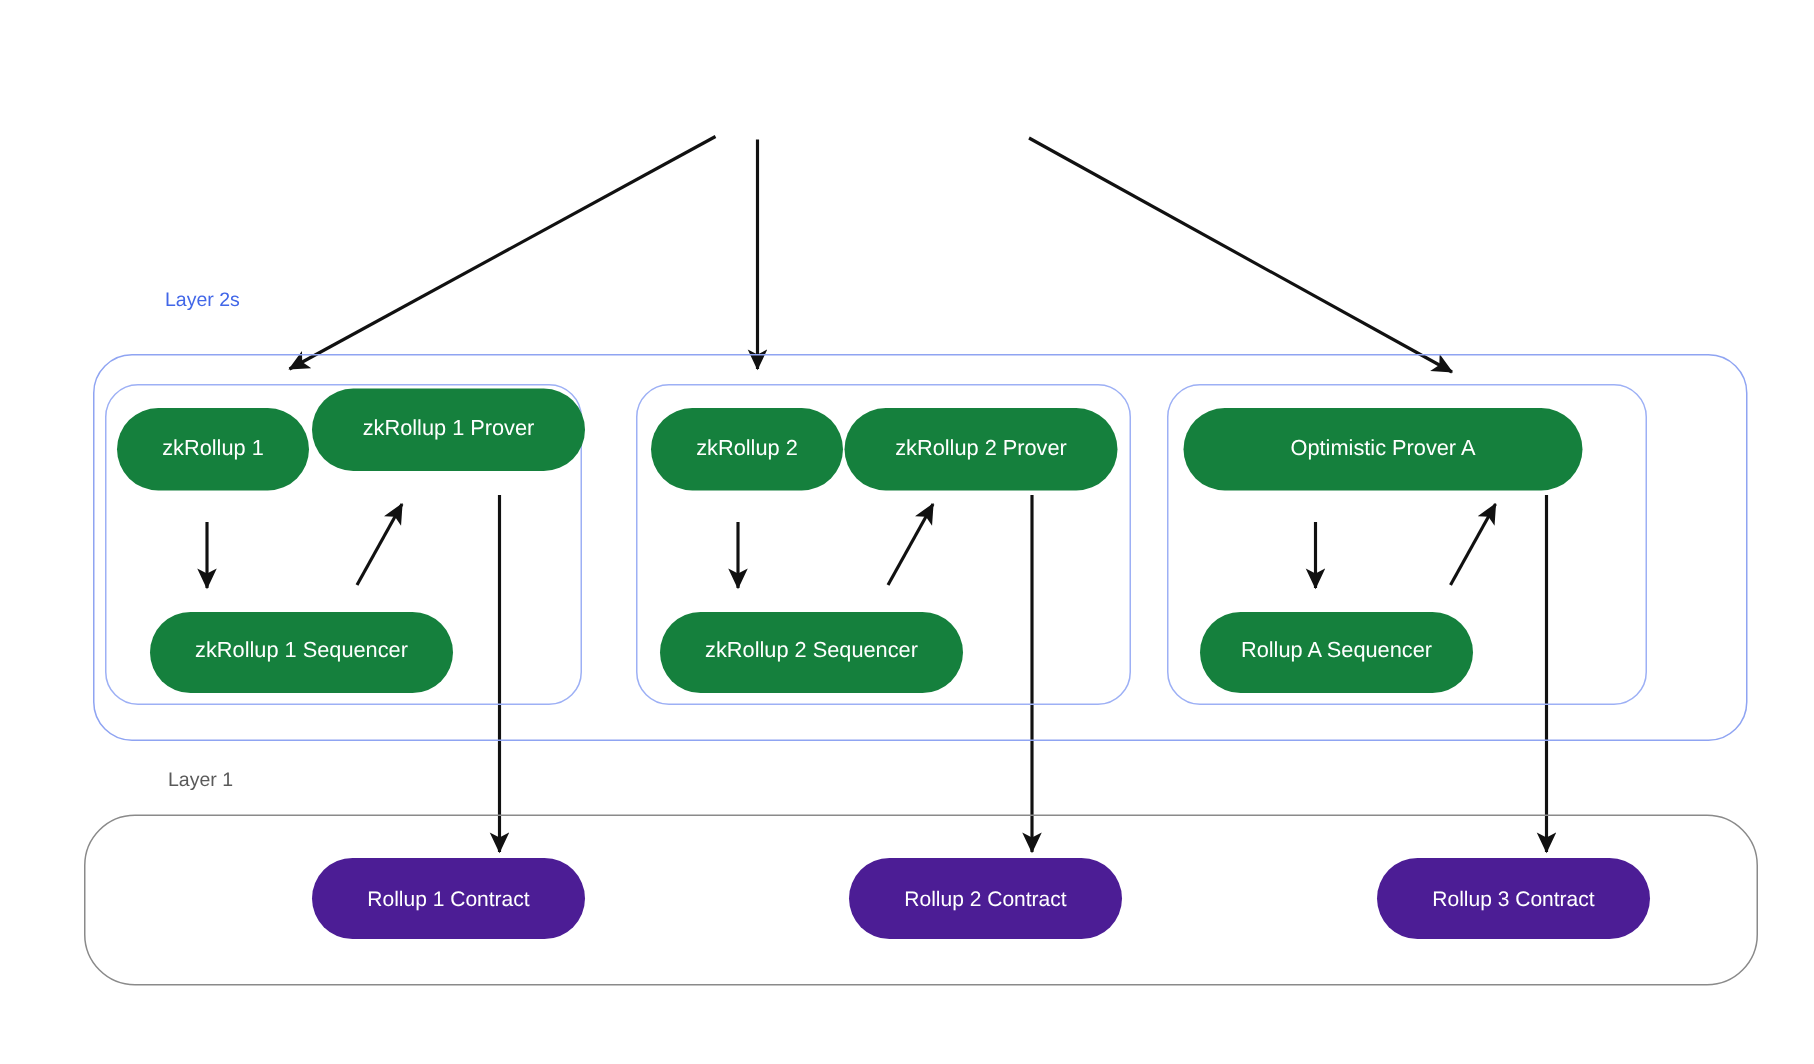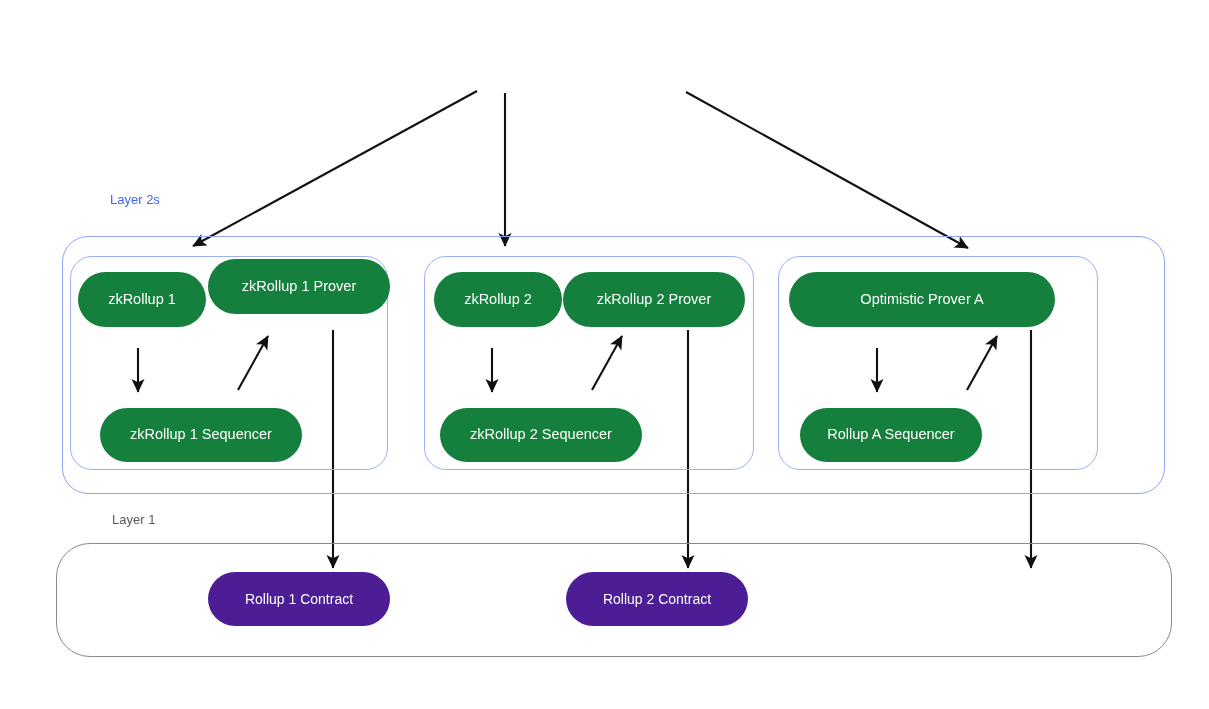--- a/index.html
+++ b/index.html
@@ -155,14 +155,15 @@
   <div class="node pill-blue" style="left:800px; top:408px; width:182px; height:54px;">Rollup A Sequencer</div>
 
   <div class="layer-caption caption-grey" style="left:112px; top:512px;">Layer 1</div>
 
   <div class="container-box c-grey-outer" style="left:56px; top:543px; width:1116px; height:114px;"></div>
 
   <div class="node pill-grey" style="left:208px; top:572px; width:182px; height:54px;">Rollup 1 Contract</div>
 
   <div class="node pill-grey" style="left:566px; top:572px; width:182px; height:54px;">Rollup 2 Contract</div>
 
+  <div class="node pill-grey" style="left:918px; top:572px; width:182px; height:54px;">Rollup 3 Contract</div>
 
 </div>
 
 </body></html>

